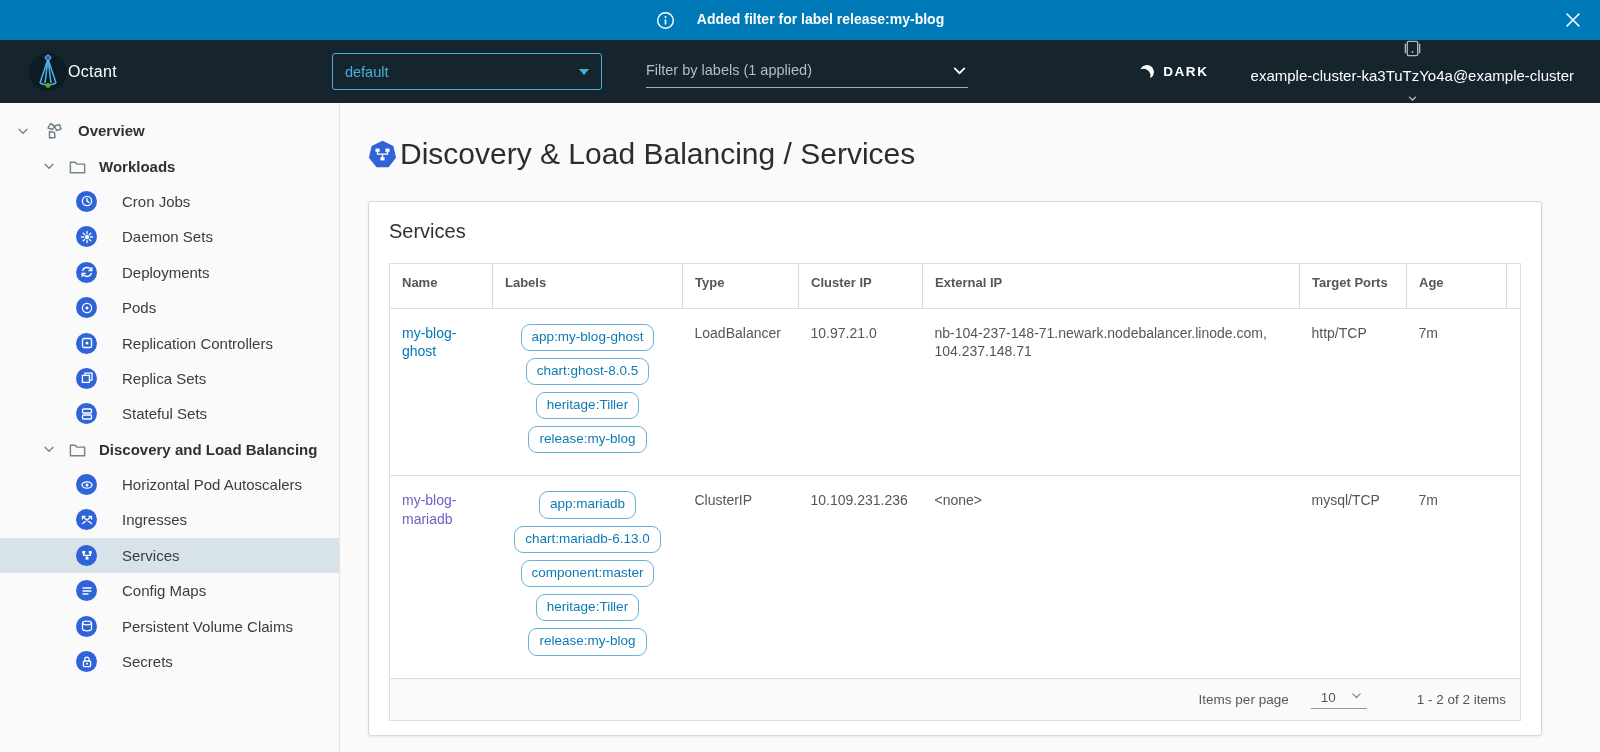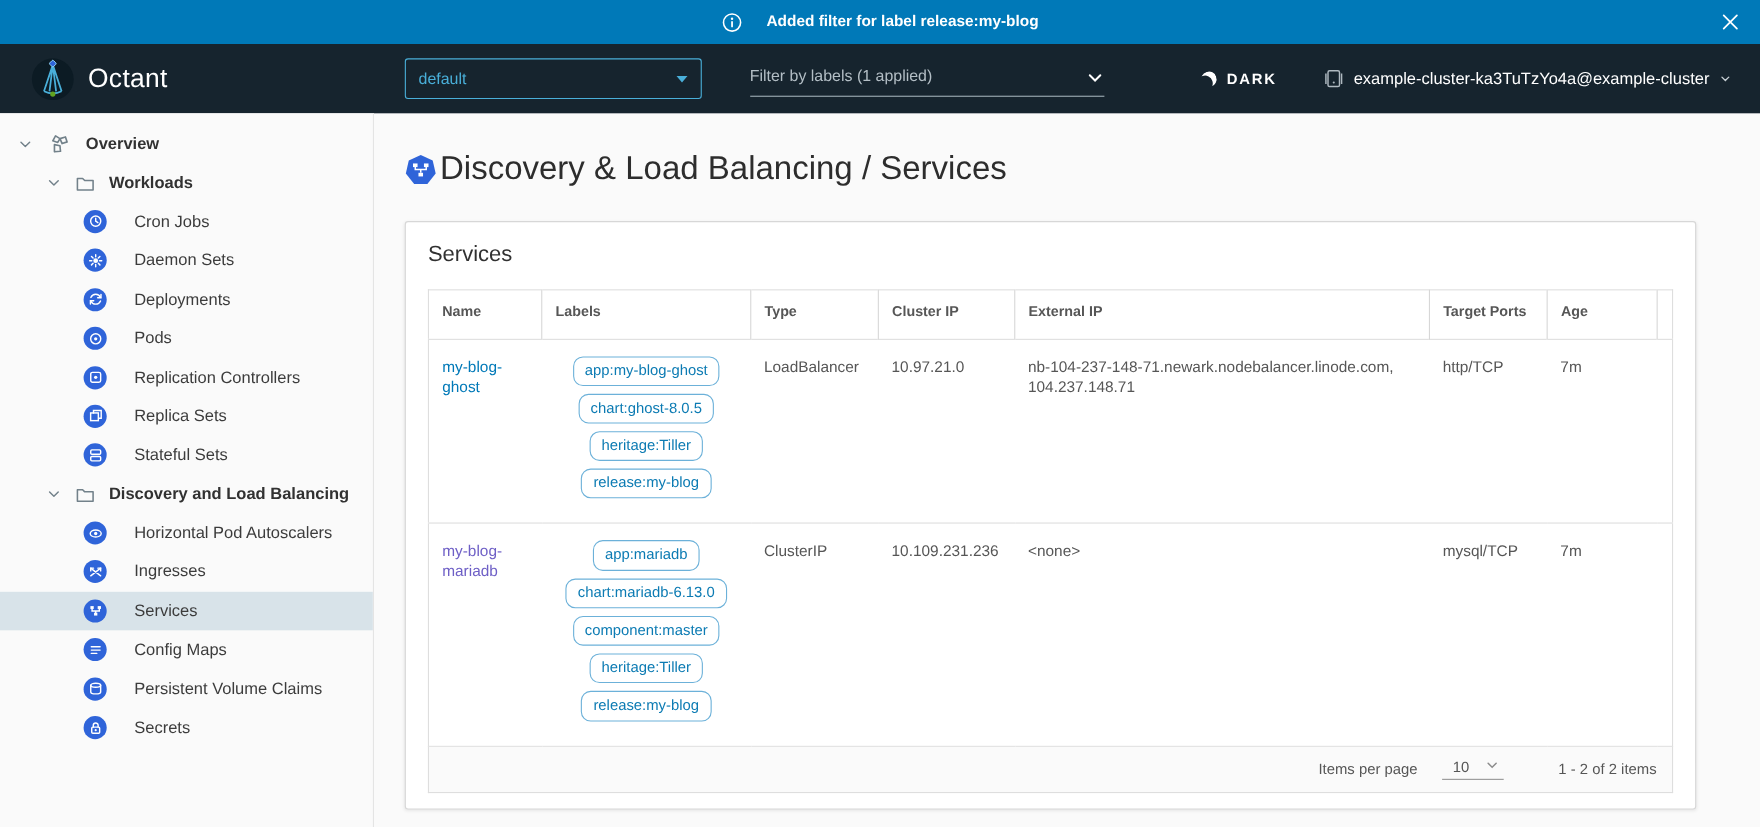--- a/index.html
+++ b/index.html
@@ -7,29 +7,29 @@
   body { font-family: "Liberation Sans", sans-serif; background:#fafafa; color:#565656; }
 
   
   .alert-bar { height:40px; background:#0079b8; color:#fff; display:flex; align-items:center; justify-content:center; position:relative; font-size:14px; font-weight:600; }
   .alert-bar .msg-wrap { display:flex; gap:22px; }
   .alert-close { position:absolute; right:18px; top:11px; width:18px; height:18px; cursor:pointer; }
 
   
   .app-header { height:63px; background:#16242e; display:flex; align-items:center; padding:0 26px 0 28px; }
   .logo { width:40px; height:40px; flex:0 0 auto; }
-  .app-name { color:#fff; font-size:24px; font-weight:400; margin-left:12px; letter-spacing:.3px; }
+  .app-name { color:#fff; font-size:16px; font-weight:400; margin-left:0; letter-spacing:.3px; }
   .ns-select { margin-left:215px; width:270px; height:37px; border:1px solid #49afd9; border-radius:3px; display:flex; align-items:center; padding:0 12px; color:#49afd9; font-size:14.5px; cursor:pointer; }
   .ns-caret { margin-left:auto; width:0; height:0; border-left:5px solid transparent; border-right:5px solid transparent; border-top:6px solid #49afd9; }
   .label-filter { margin-left:44px; width:322px; height:32px; border-bottom:1px solid #9fadb5; display:flex; align-items:center; color:#b3bec5; font-size:14.5px; cursor:pointer; padding-bottom:2px; }
   .label-filter svg { margin-left:auto; }
   .header-right { margin-left:auto; display:flex; align-items:center; gap:42px; }
   .dark-toggle { display:flex; align-items:center; gap:9px; color:#fff; font-size:13.5px; font-weight:700; letter-spacing:1.6px; cursor:pointer; }
   .moon { width:14px; height:14px; border-radius:50%; box-shadow: inset -4.5px 2.5px 0 0 #fff; transform:rotate(-18deg); }
-  .cluster-select { display:flex; align-items:center; gap:9px; color:#fff; font-size:15px; cursor:pointer; }
+  .cluster-select { display:flex; align-items:center; gap:9px; color:#fff; font-size:15px; cursor:pointer;flex-direction:column; }
 
   
   .page-body { display:flex; height:649px; }
   .sidebar { width:340px; flex:0 0 340px; background:#fafafa; border-right:1px solid #e4e4e4; padding-top:10px; overflow:hidden; }
   .side-row { height:35.4px; display:flex; align-items:center; font-size:15px; color:#3c3c3c; cursor:pointer; }
   .side-row .caret { width:14px; display:flex; }
   .side-row.root { padding-left:16px; font-weight:600; gap:14px; color:#313131; }
   .side-row.section { padding-left:42px; font-weight:600; gap:12px; color:#313131; }
   .side-row.item { padding-left:76px; gap:25px; font-weight:400;text-align:right; }
   .side-row.item.selected { background:#d8e3e9; }

